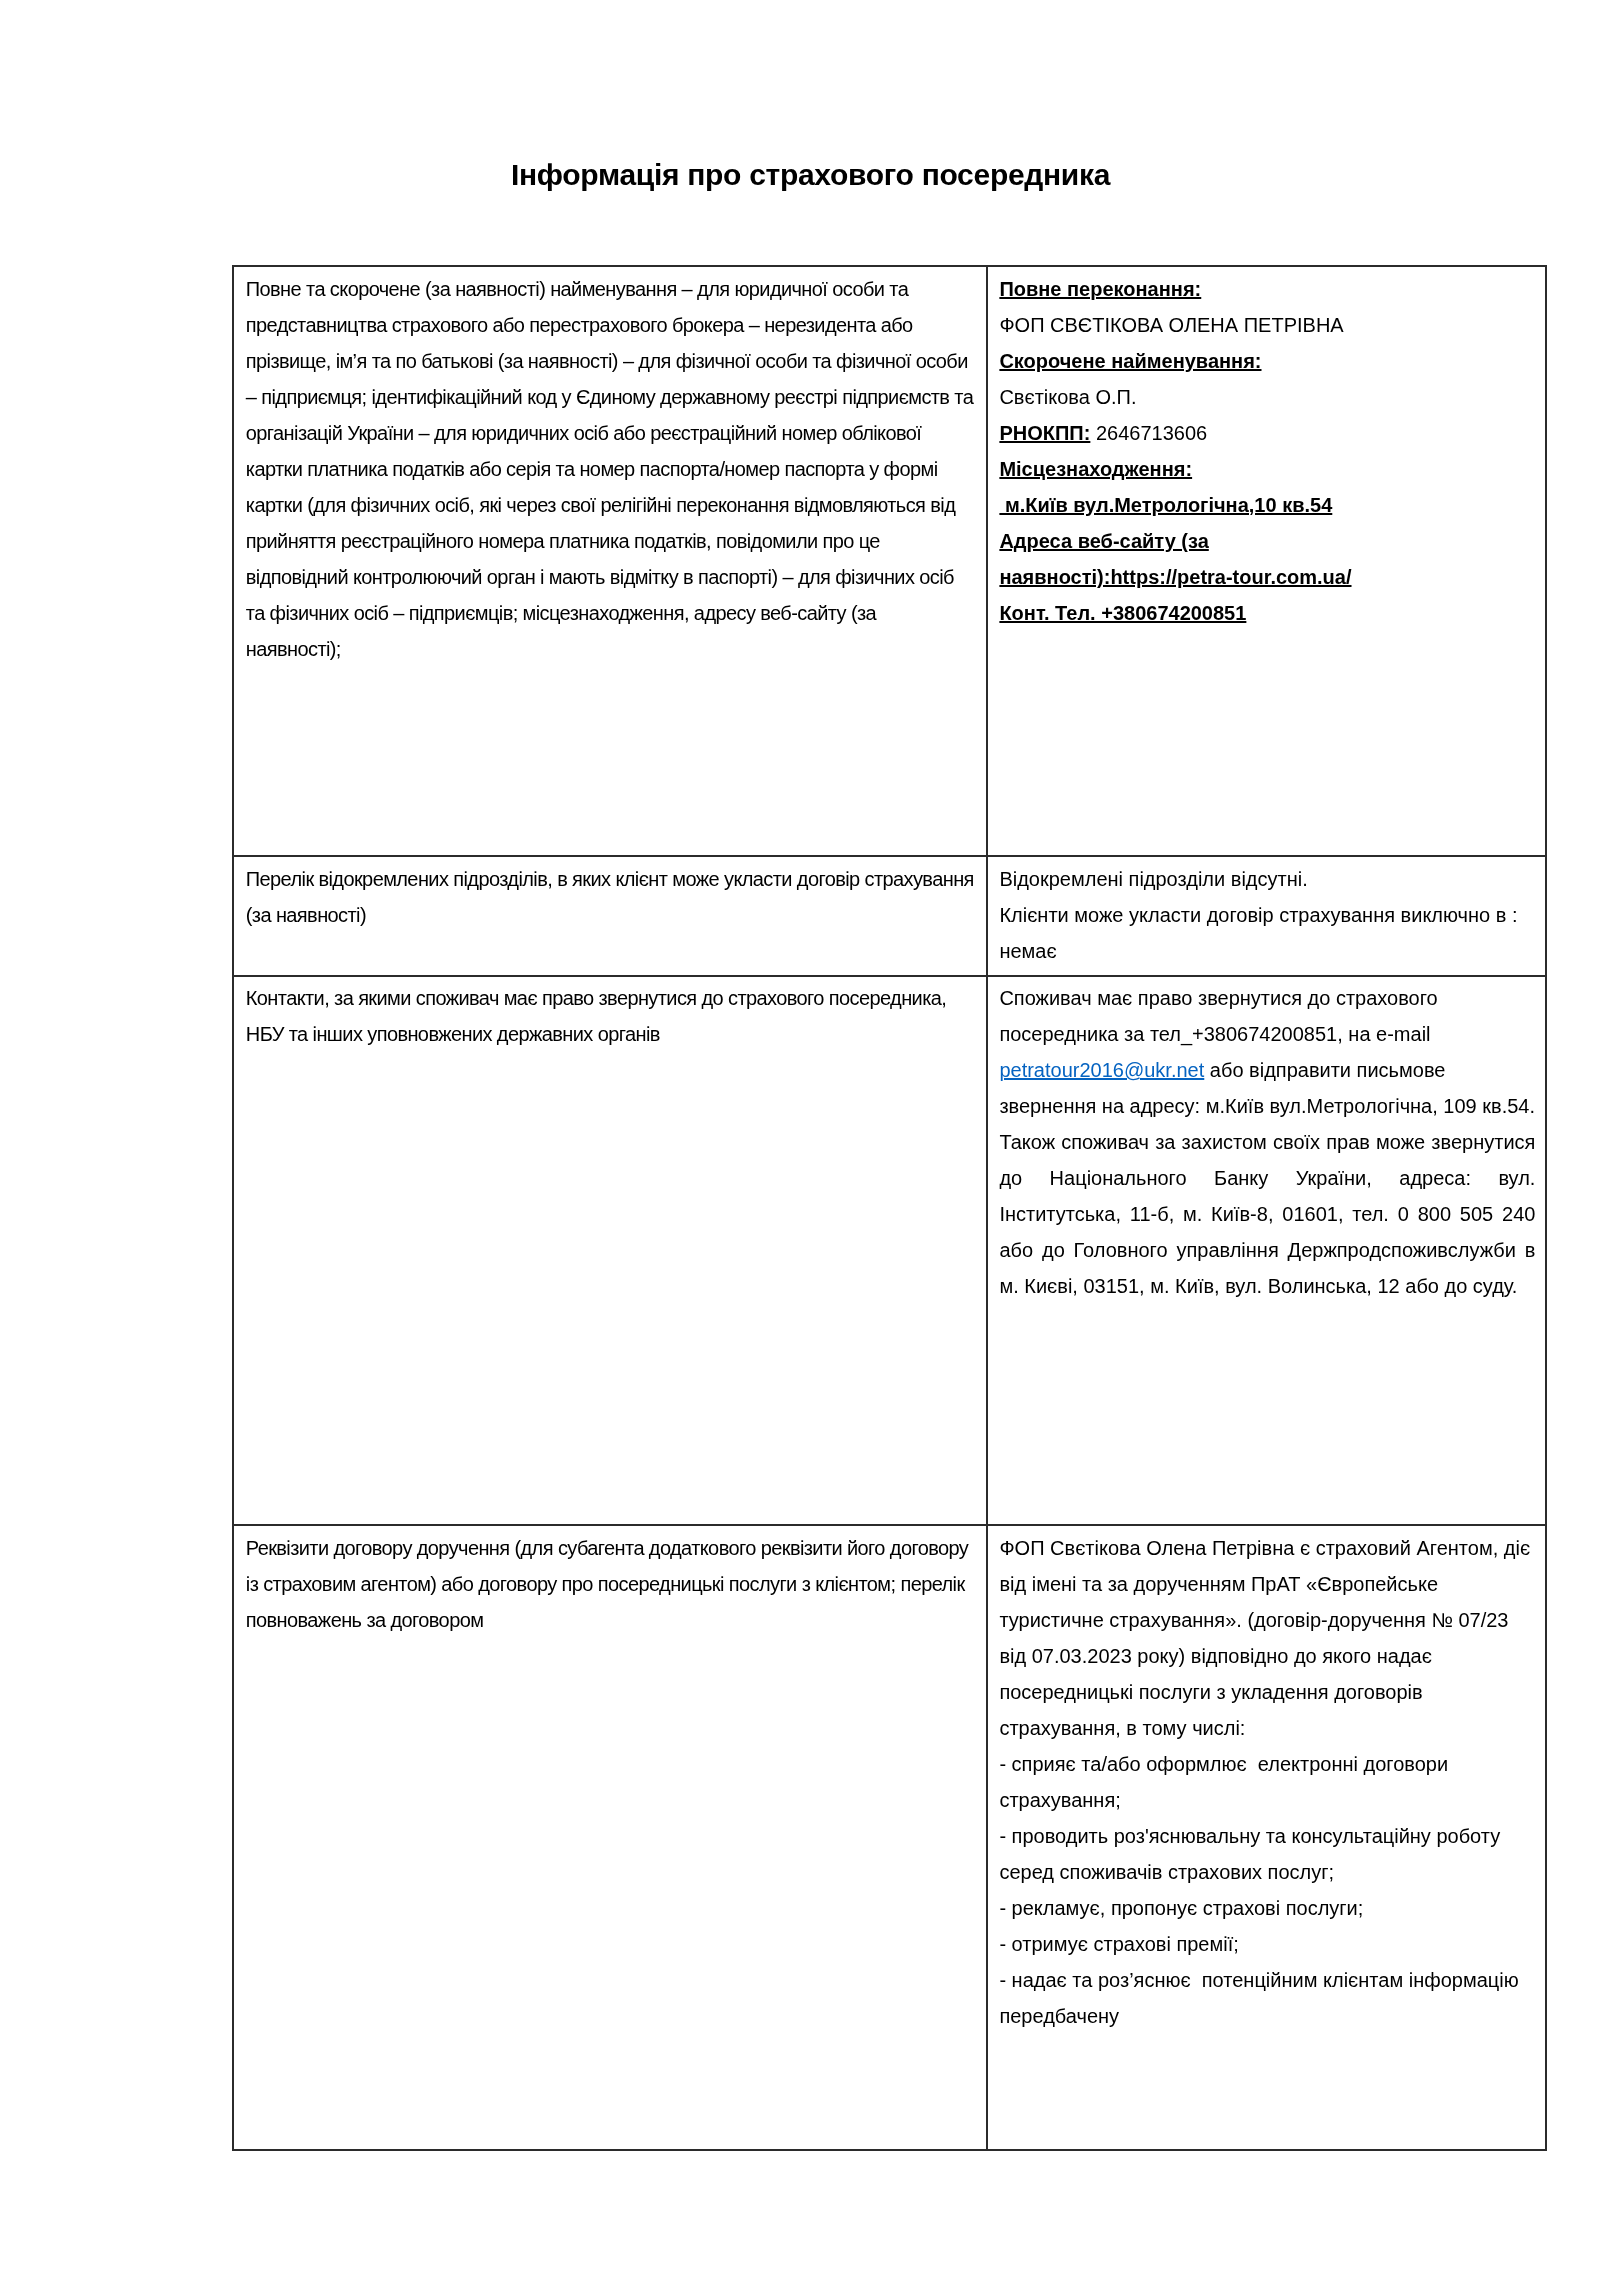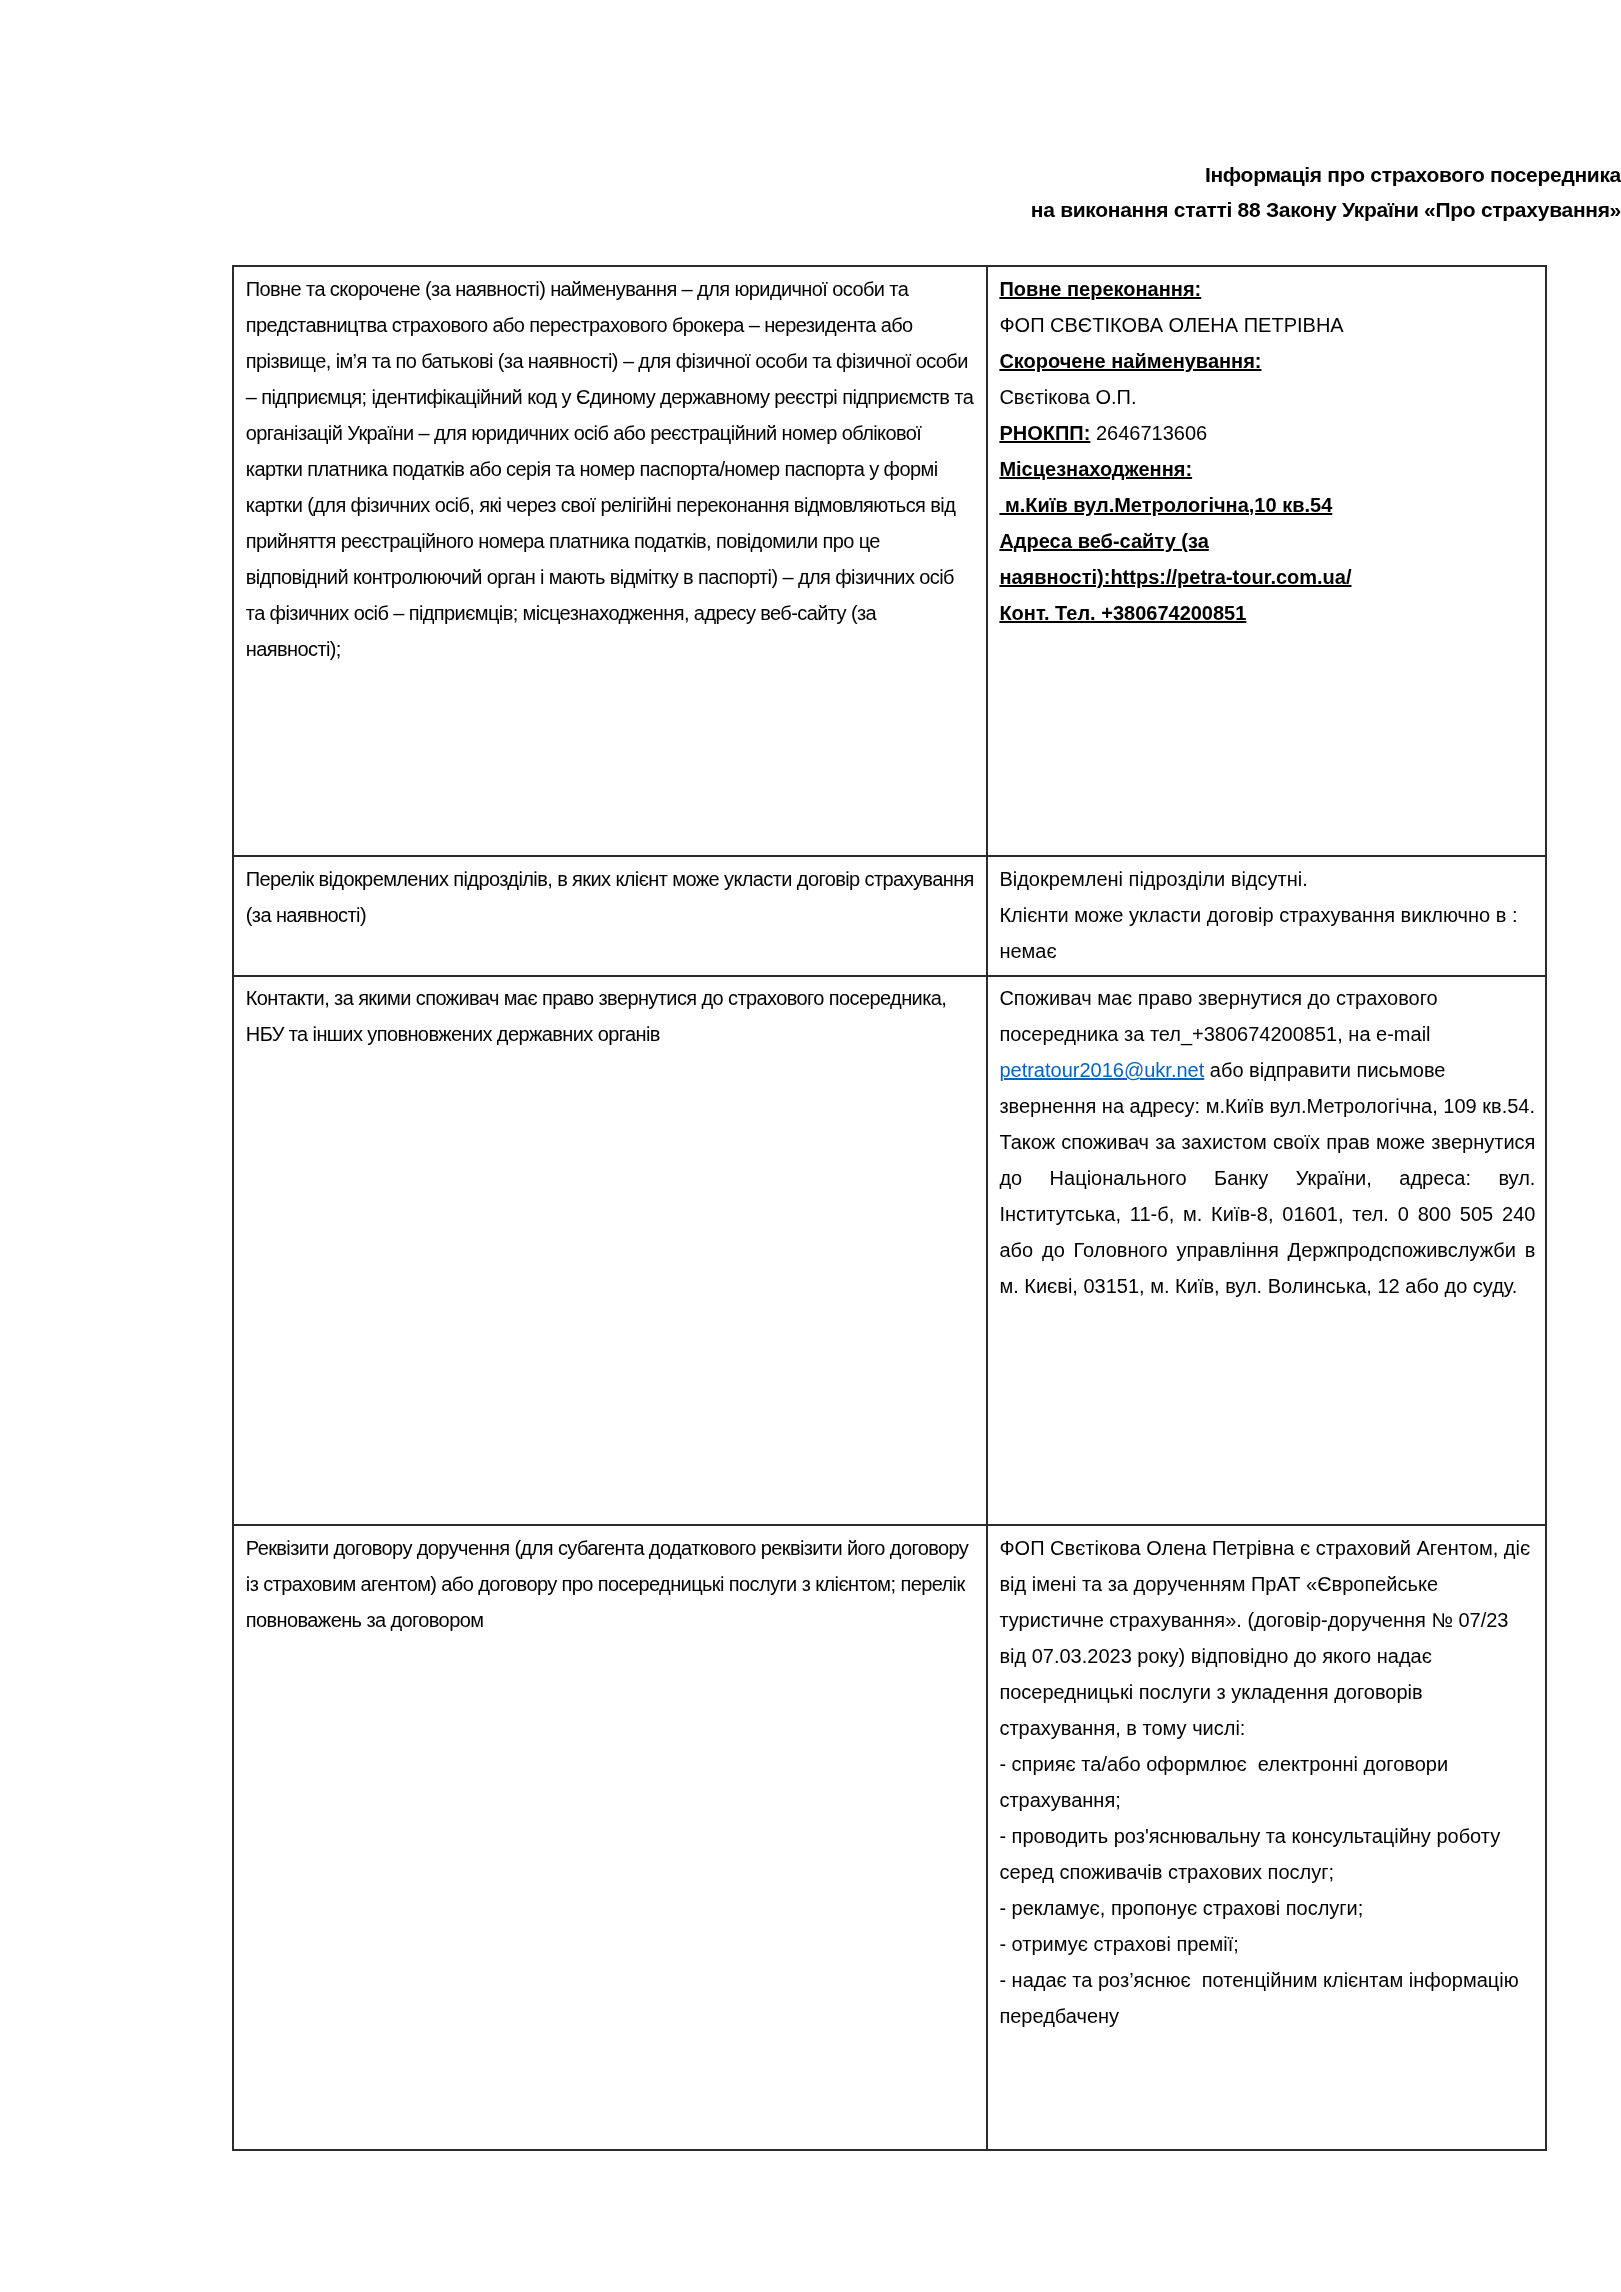--- a/index.html
+++ b/index.html
@@ -3,21 +3,21 @@
 <meta charset="utf-8">
 <style>
   html, body { margin: 0; padding: 0; background: #ffffff; }
   body {
     width: 1621px; height: 2293px; position: relative; overflow: hidden;
     font-family: "Liberation Sans", "DejaVu Sans", sans-serif;
     color: #000;
   }
   .heading {
     position: absolute; left: 0; top: 157px; width: 1621px;
-    text-align: right; font-weight: bold; font-size: 21px; line-height: 35px;
+    text-align: center; font-weight: bold; font-size: 30px; line-height: 35px;
     letter-spacing: -0.3px;
   }
   .heading div { white-space: nowrap; }
   table.info {
     position: absolute; left: 232px; top: 265px; width: 1311px;
     border-collapse: collapse; table-layout: fixed;
   }
   table.info td {
     border: 2px solid #2b2b2b; vertical-align: top;
     font-size: 20px; line-height: 36px;
@@ -32,21 +32,20 @@
   .u { text-decoration: underline; font-weight: bold; }
   .line { display: block; }
   .just { text-align: justify; text-align-last: left; }
   a.email { color: #0563c1; text-decoration: underline; }
 </style>
 </head>
 <body>
 
 <div class="heading">
   <div>Інформація про страхового посередника</div>
-  <div>на виконання статті 88 Закону України «Про страхування»</div>
 </div>
 
 <table class="info">
   <tbody>
       <tr class="r1">
     <td class="col-left">Повне та скорочене (за наявності) найменування – для юридичної особи та представництва страхового або перестрахового брокера – нерезидента або прізвище, ім’я та по батькові (за наявності) – для фізичної особи та фізичної особи – підприємця; ідентифікаційний код у Єдиному державному реєстрі підприємств та організацій України – для юридичних осіб або реєстраційний номер облікової картки платника податків або серія та номер паспорта/номер паспорта у формі картки (для фізичних осіб, які через свої релігійні переконання відмовляються від прийняття реєстраційного номера платника податків, повідомили про це відповідний контролюючий орган і мають відмітку в паспорті) – для фізичних осіб та фізичних осіб – підприємців; місцезнаходження, адресу веб-сайту (за наявності);</td>
     <td class="col-right">
       <span class="line u">Повне переконання:</span>
       <span class="line">ФОП СВЄТІКОВА ОЛЕНА ПЕТРІВНА</span>
       <span class="line u">Скорочене найменування:</span>

